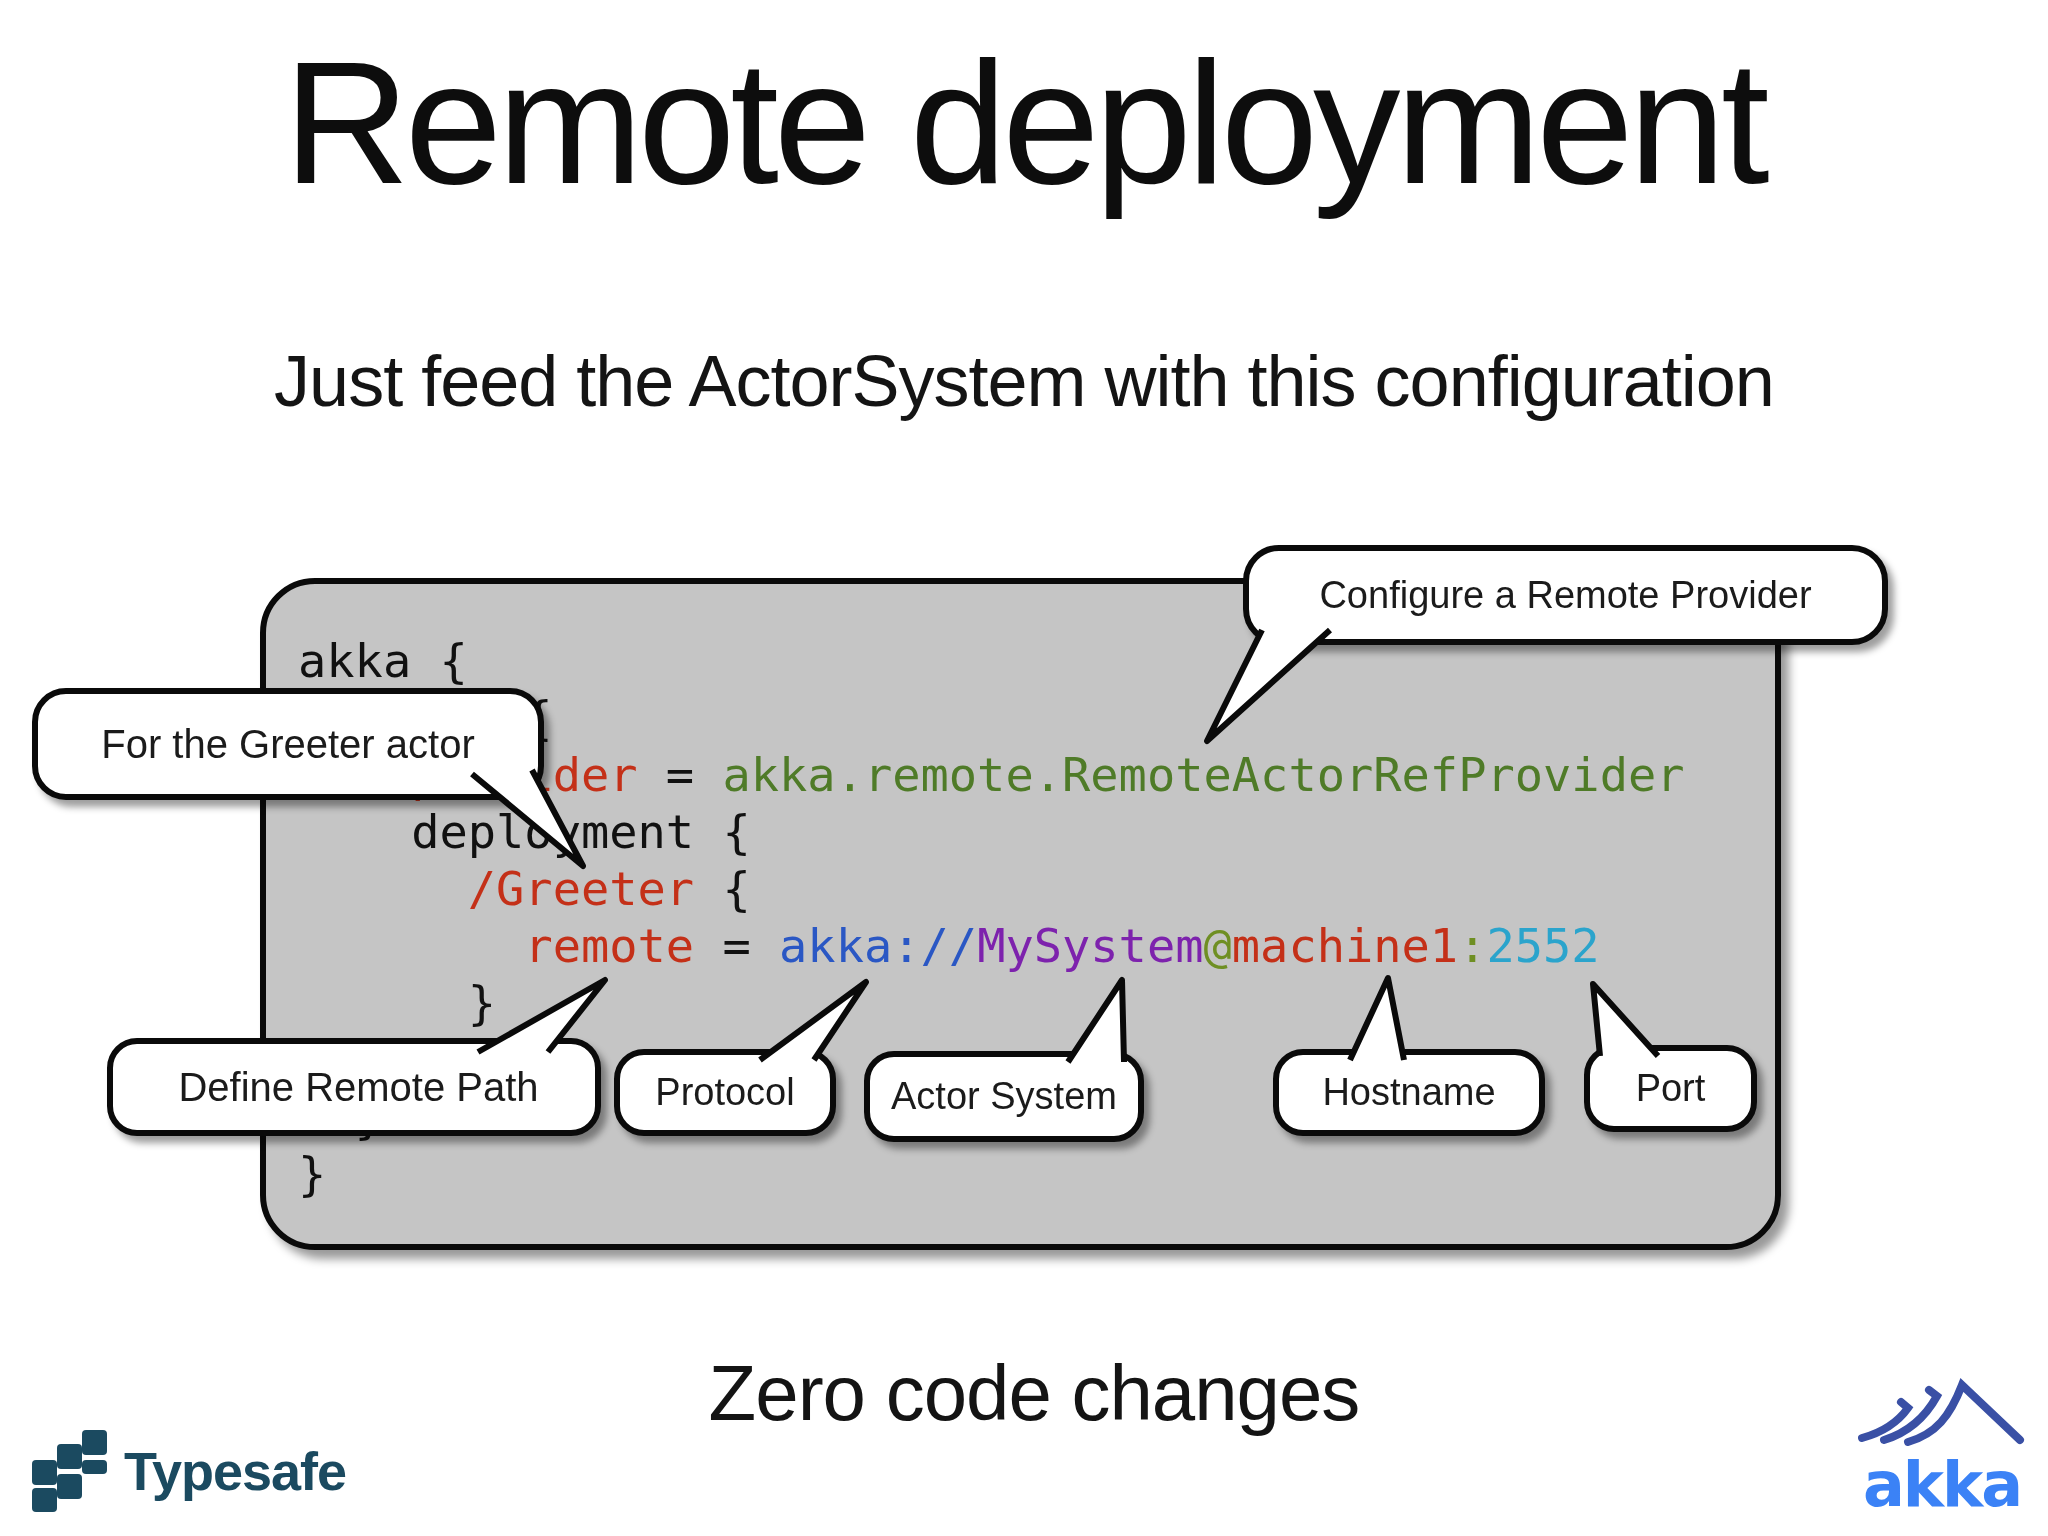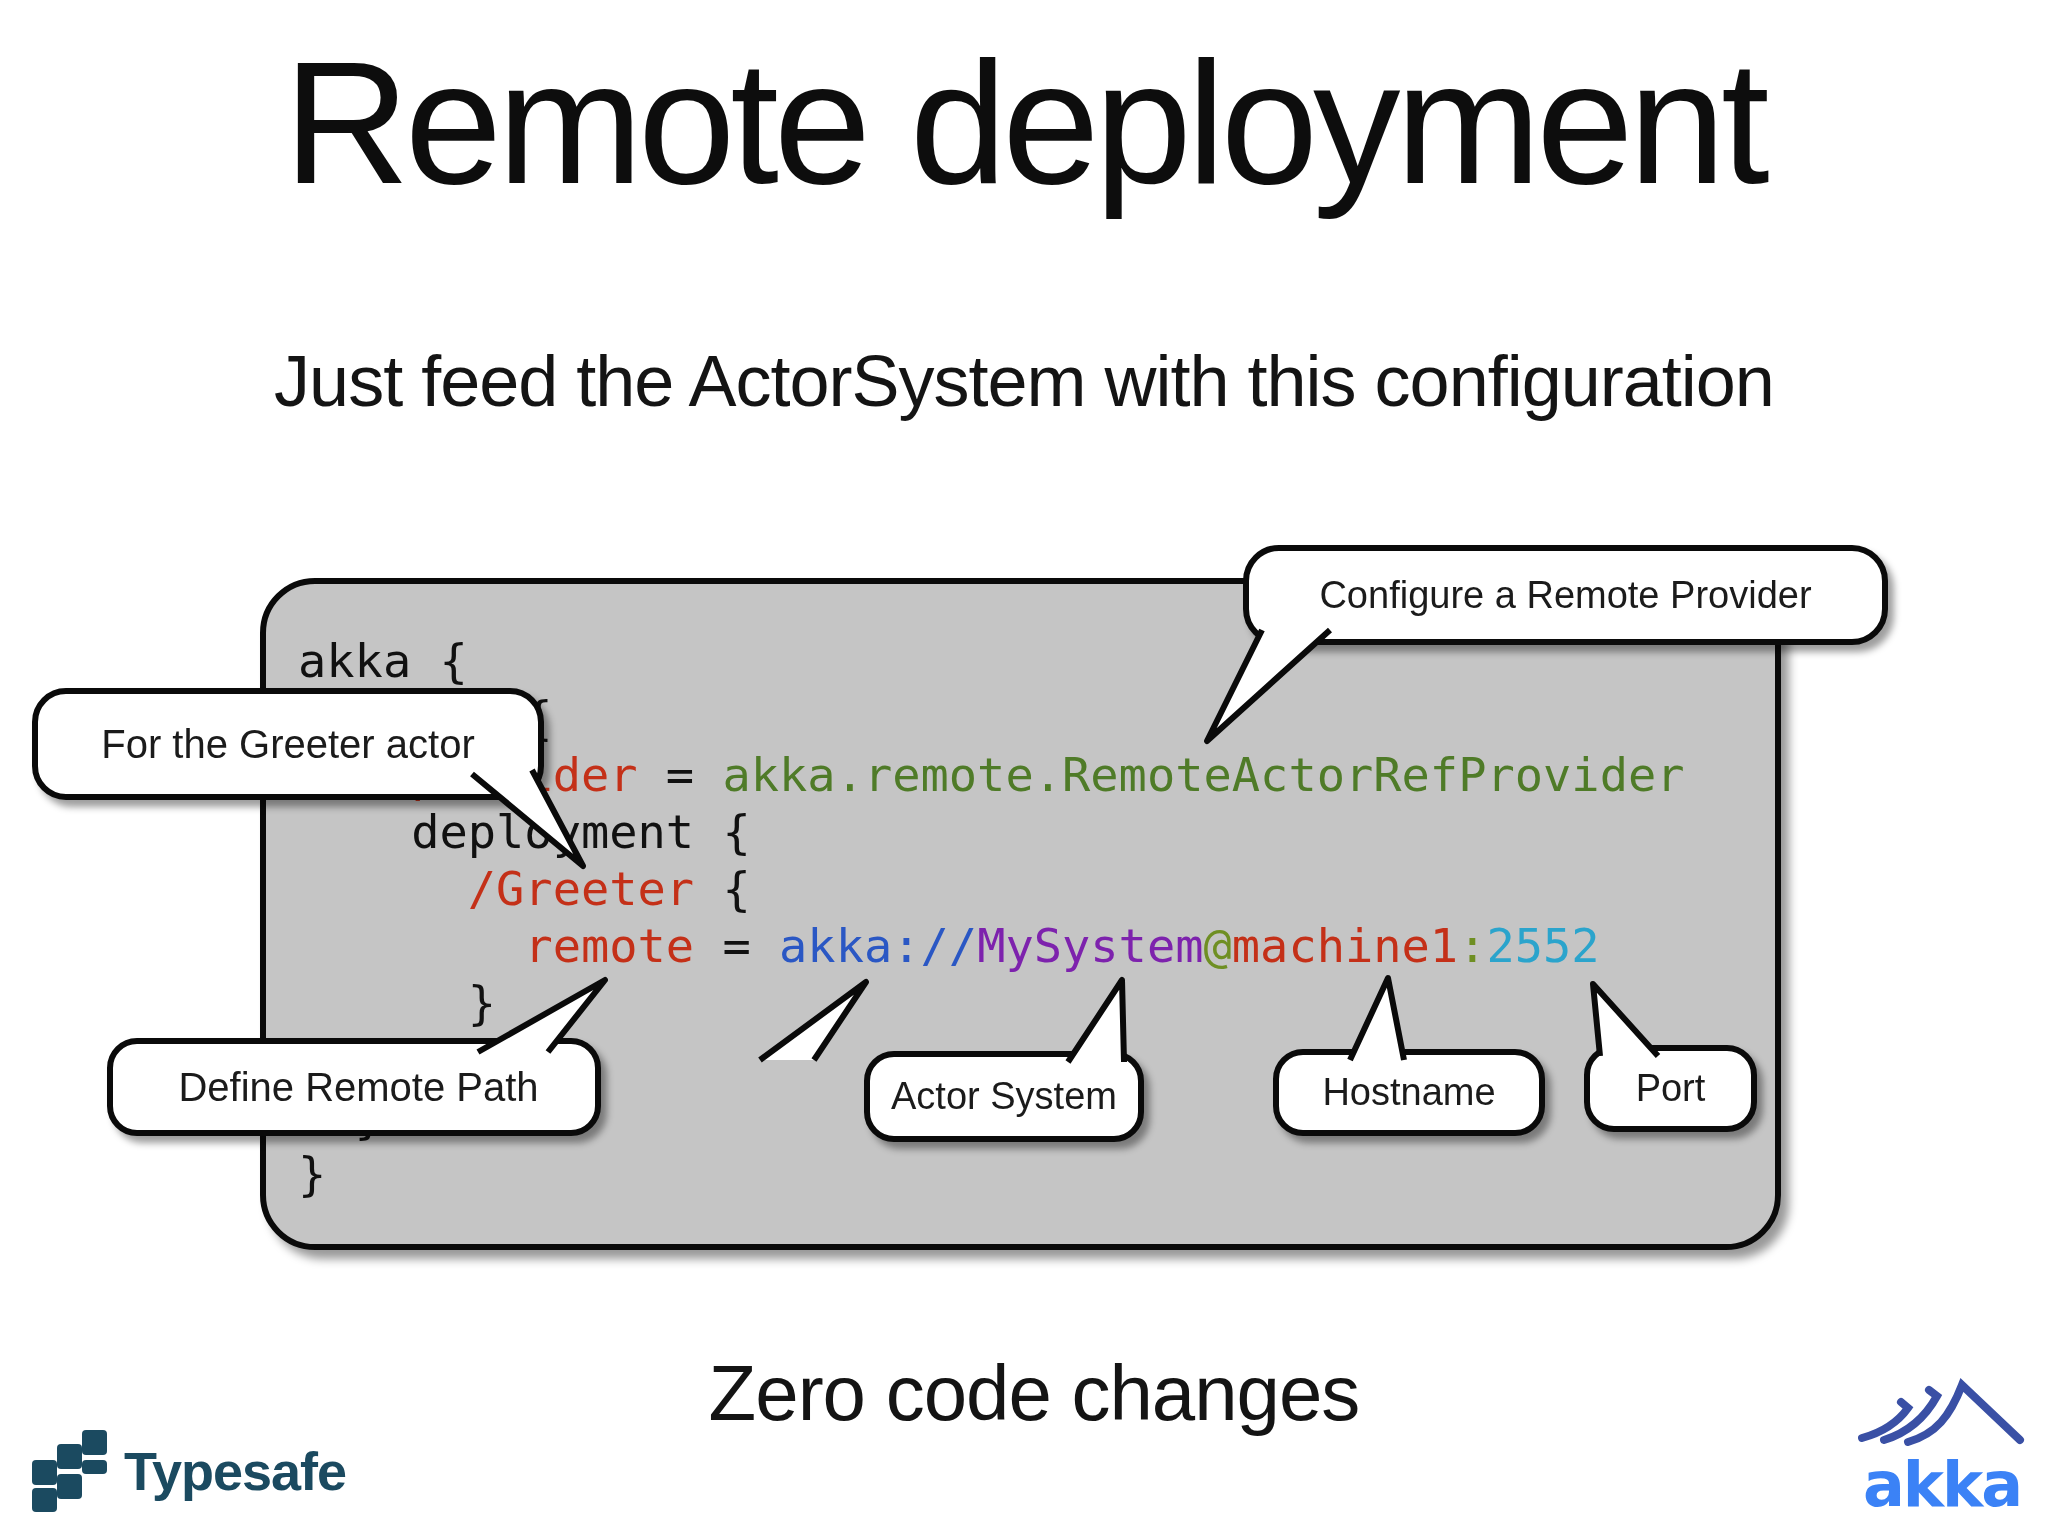--- a/index.html
+++ b/index.html
@@ -70,20 +70,23 @@
   </div>
 
   <div class="bubble big" style="left:32px;top:688px;width:512px;height:112px;border-radius:34px;">
     <span>For the Greeter actor</span>
   </div>
 
   <div class="bubble big" style="left:107px;top:1038px;width:494px;height:98px;padding-left:9px;">
     <span>Define Remote Path</span>
   </div>
 
+  <div class="bubble" style="left:614px;top:1049px;width:222px;height:87px;">
+    <span>Protocol</span>
+  </div>
 
   <div class="bubble" style="left:864px;top:1051px;width:280px;height:91px;">
     <span>Actor System</span>
   </div>
 
   <div class="bubble" style="left:1273px;top:1049px;width:272px;height:87px;">
     <span>Hostname</span>
   </div>
 
   <div class="bubble" style="left:1584px;top:1045px;width:173px;height:87px;">

